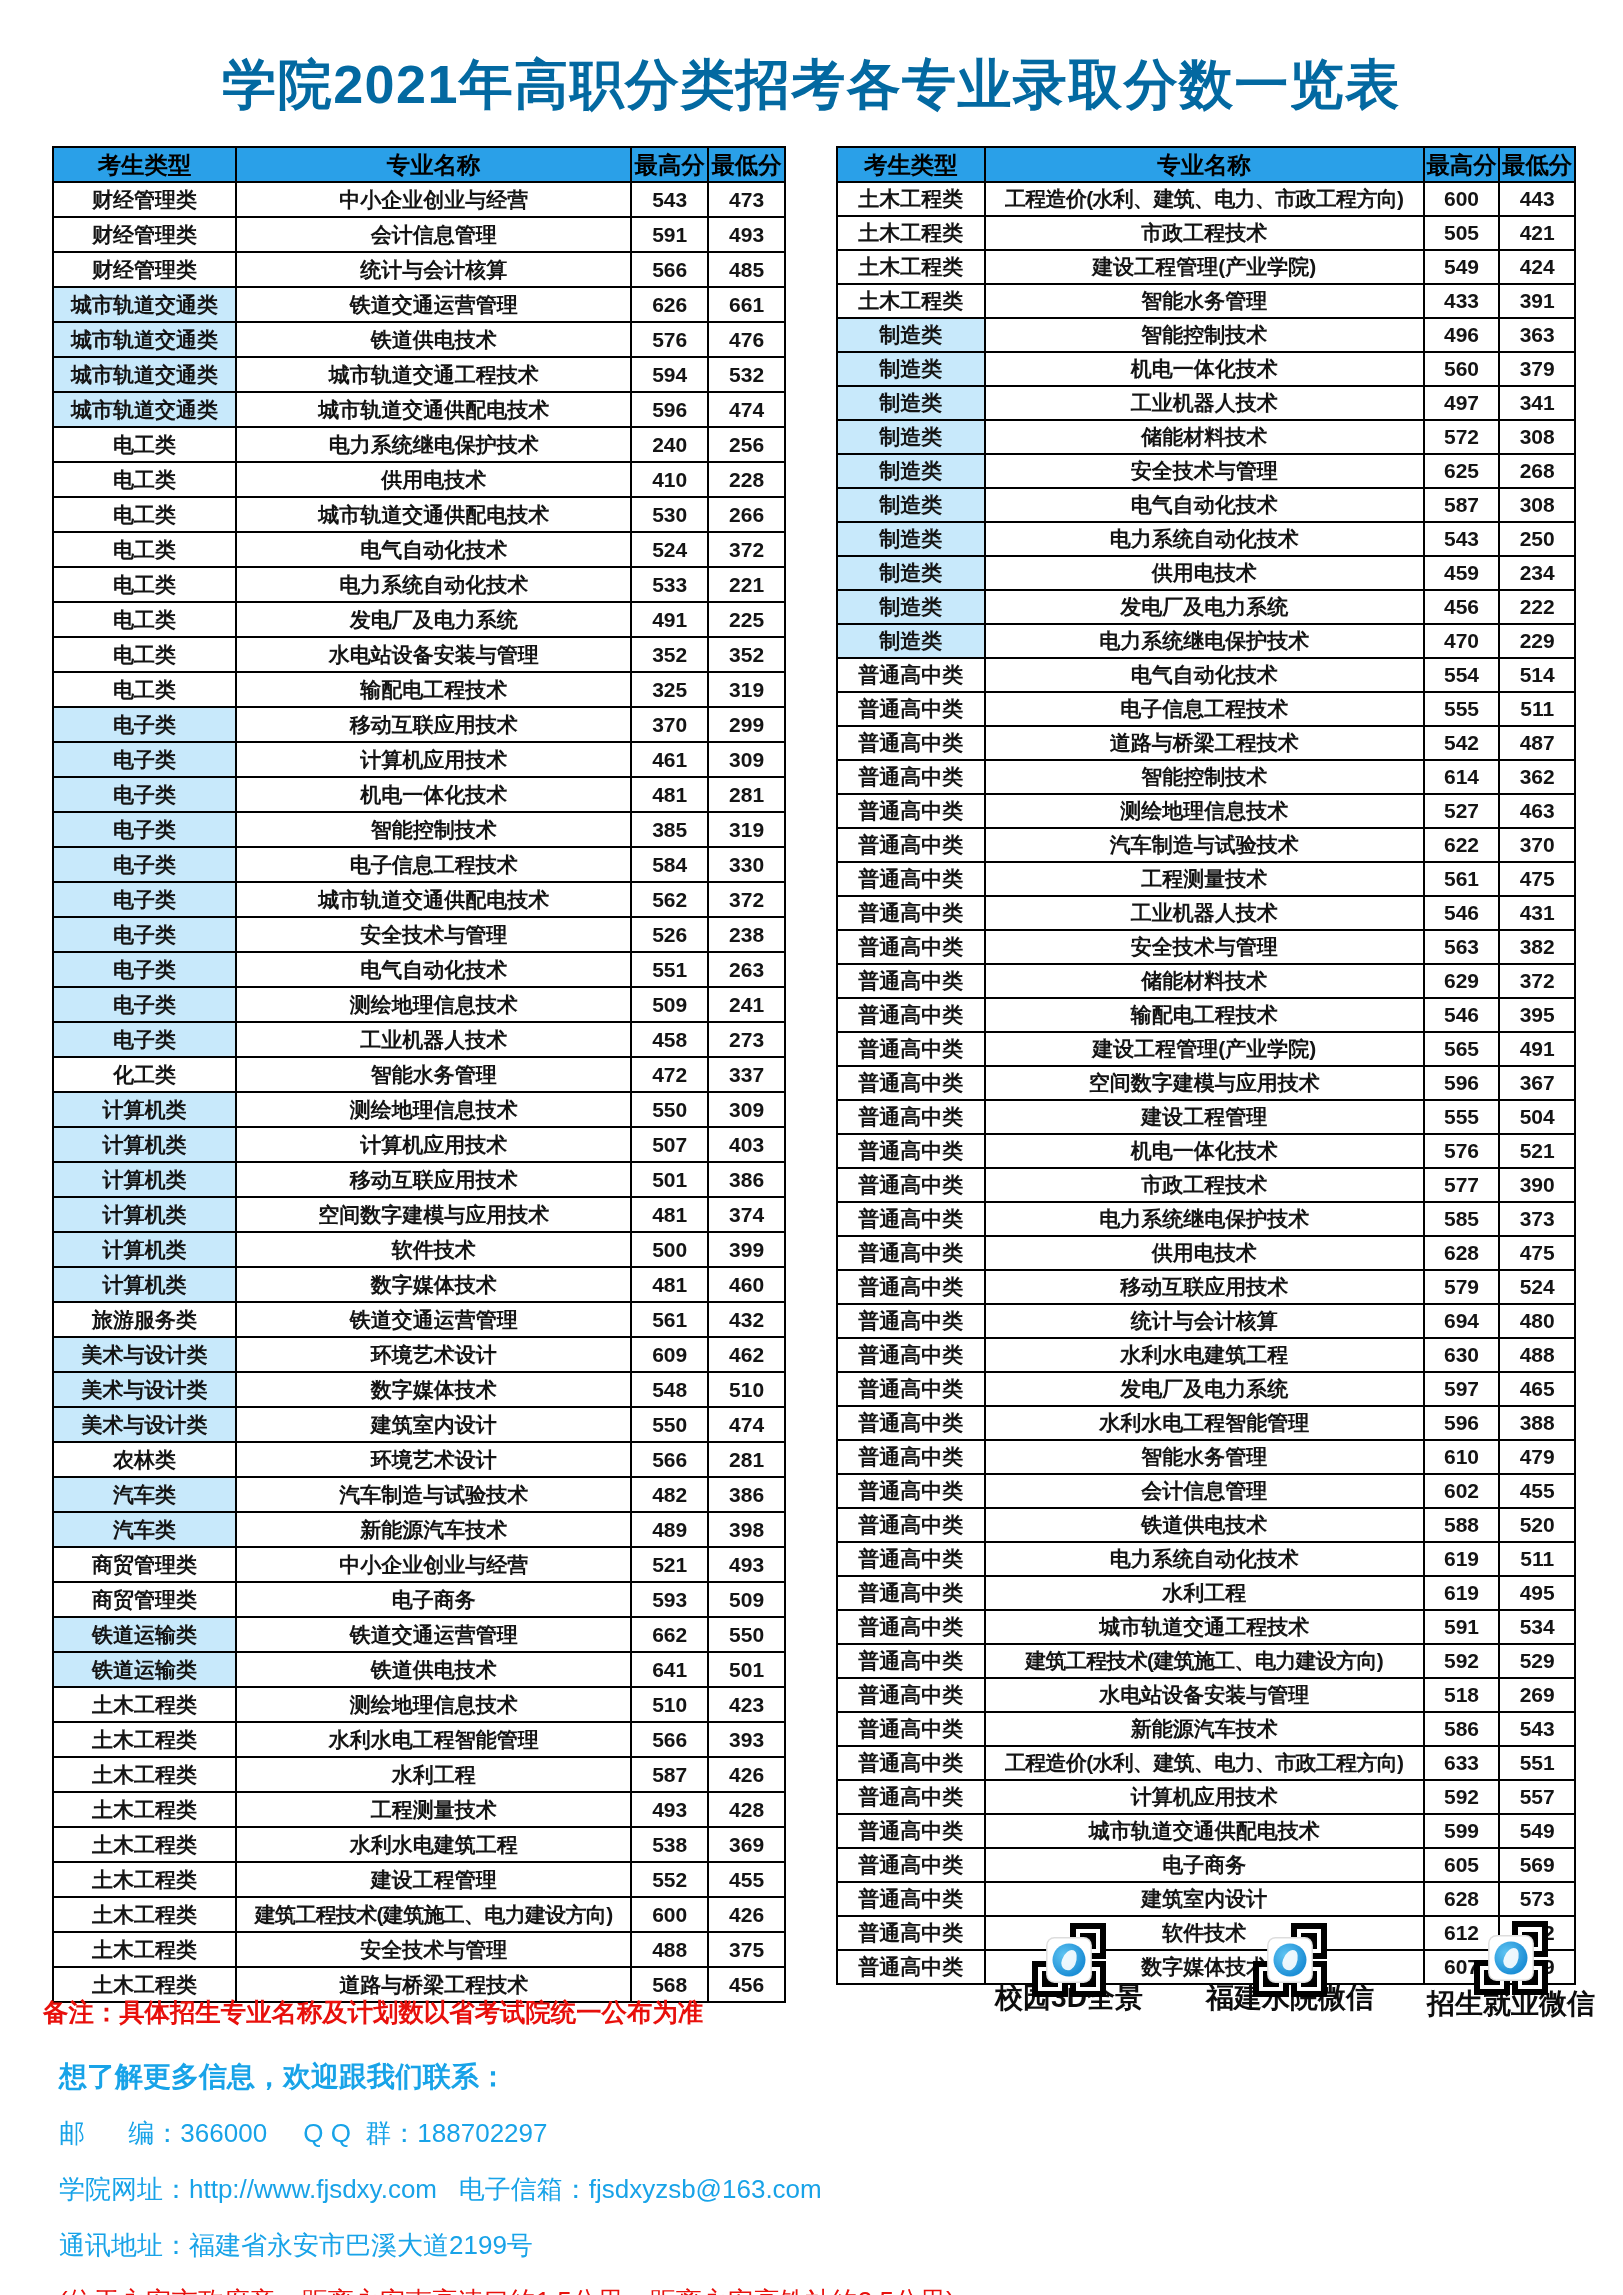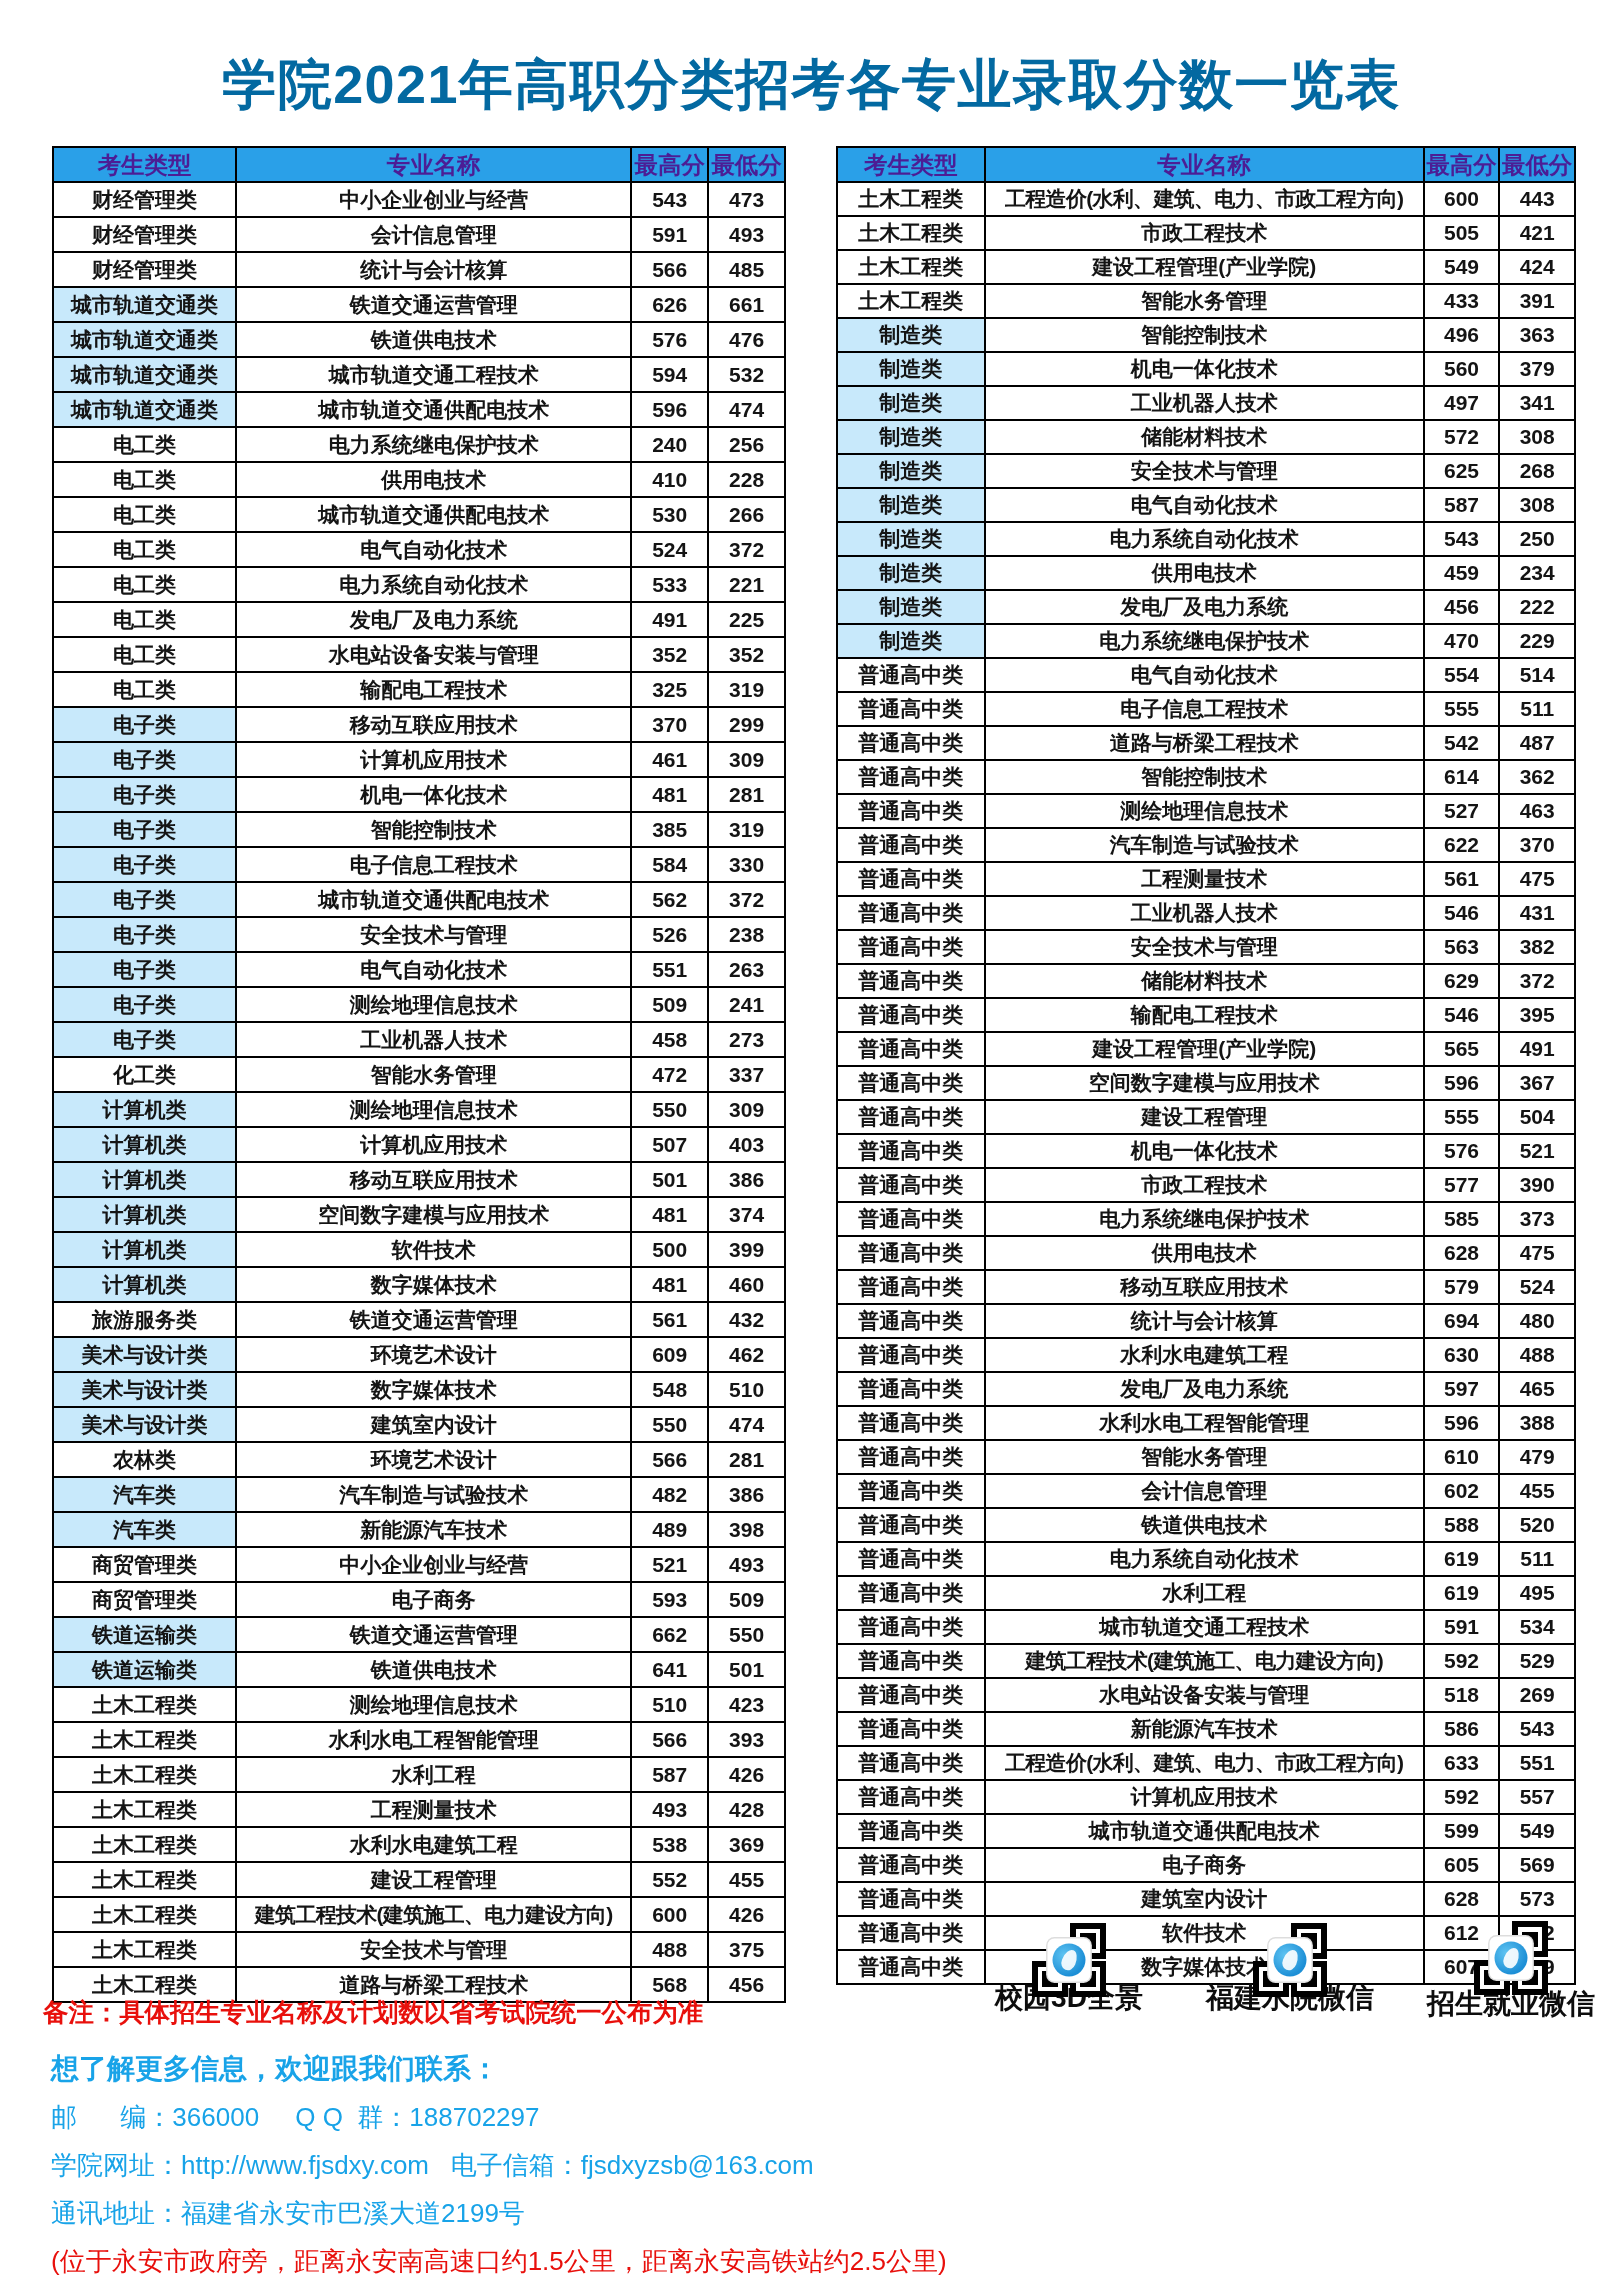--- a/index.html
+++ b/index.html
@@ -10,41 +10,41 @@
   }
   .page-title{
     position:absolute;top:49px;left:0;width:100%;text-align:center;
     font-size:54px;font-weight:900;letter-spacing:1.4px;margin:0;
   }
   .table-wrap{position:absolute;top:146px;}
   .table-wrap.left{left:52px;width:734px;}
   .table-wrap.right{left:836px;width:740px;}
   table.score{width:100%;border-collapse:collapse;table-layout:fixed;}
   table.score th{
-    color:#4c1d95;font-size:23.4px;font-weight:bold;height:33px;
+    color:#000000;font-size:23.4px;font-weight:bold;height:33px;
     border:2.7px solid #000;padding:0;letter-spacing:0;
   }
   table.score td{
     font-size:21px;font-weight:600;text-align:center;vertical-align:middle;
     border:2.7px solid #000;padding:0 2.7px;background:#fff;color:#141414;
     white-space:nowrap;overflow:hidden;
   }
   .left tbody tr{height:35px;}
   .right tbody tr{height:34px;}
   .left col.c1{width:25%;} .left col.c2{width:54%;}
   .left col.c3{width:10.5%;} .left col.c4{width:10.5%;}
   .right col.c1{width:20%;} .right col.c2{width:59.5%;}
   .right col.c3{width:10.25%;} .right col.c4{width:10.25%;}
   td.num{font-size:23px;font-weight:600;}
   td.tight{font-size:16.5px;letter-spacing:-0.7px;}
   .note-red{
     position:absolute;left:43px;top:1996px;font-size:25.4px;font-weight:600;margin:0;
   }
   .contact{position:absolute;left:43px;top:2041px;font-size:26px;line-height:40px;}
-  .contact .line{white-space:pre;margin:8px;}
+  .contact .line{white-space:pre;margin:16px;}
   .contact .lead{font-size:28px;font-weight:900;}
   .qr-row{
     position:absolute;left:979px;top:1950px;width:622px;
     display:flex;justify-content:space-between;align-items:flex-start;
   }
   .qr-item{text-align:center;width:180px;}
   .qr-card{display:inline-block;padding:0;border-radius:0;background:transparent;}
   .qr-item.framed .qr-card{background:#f0f0f0;padding:8.2px;border-radius:6.9px;
     box-shadow:0 0 0 0.7px #e2e2e2;}
   .qr{

